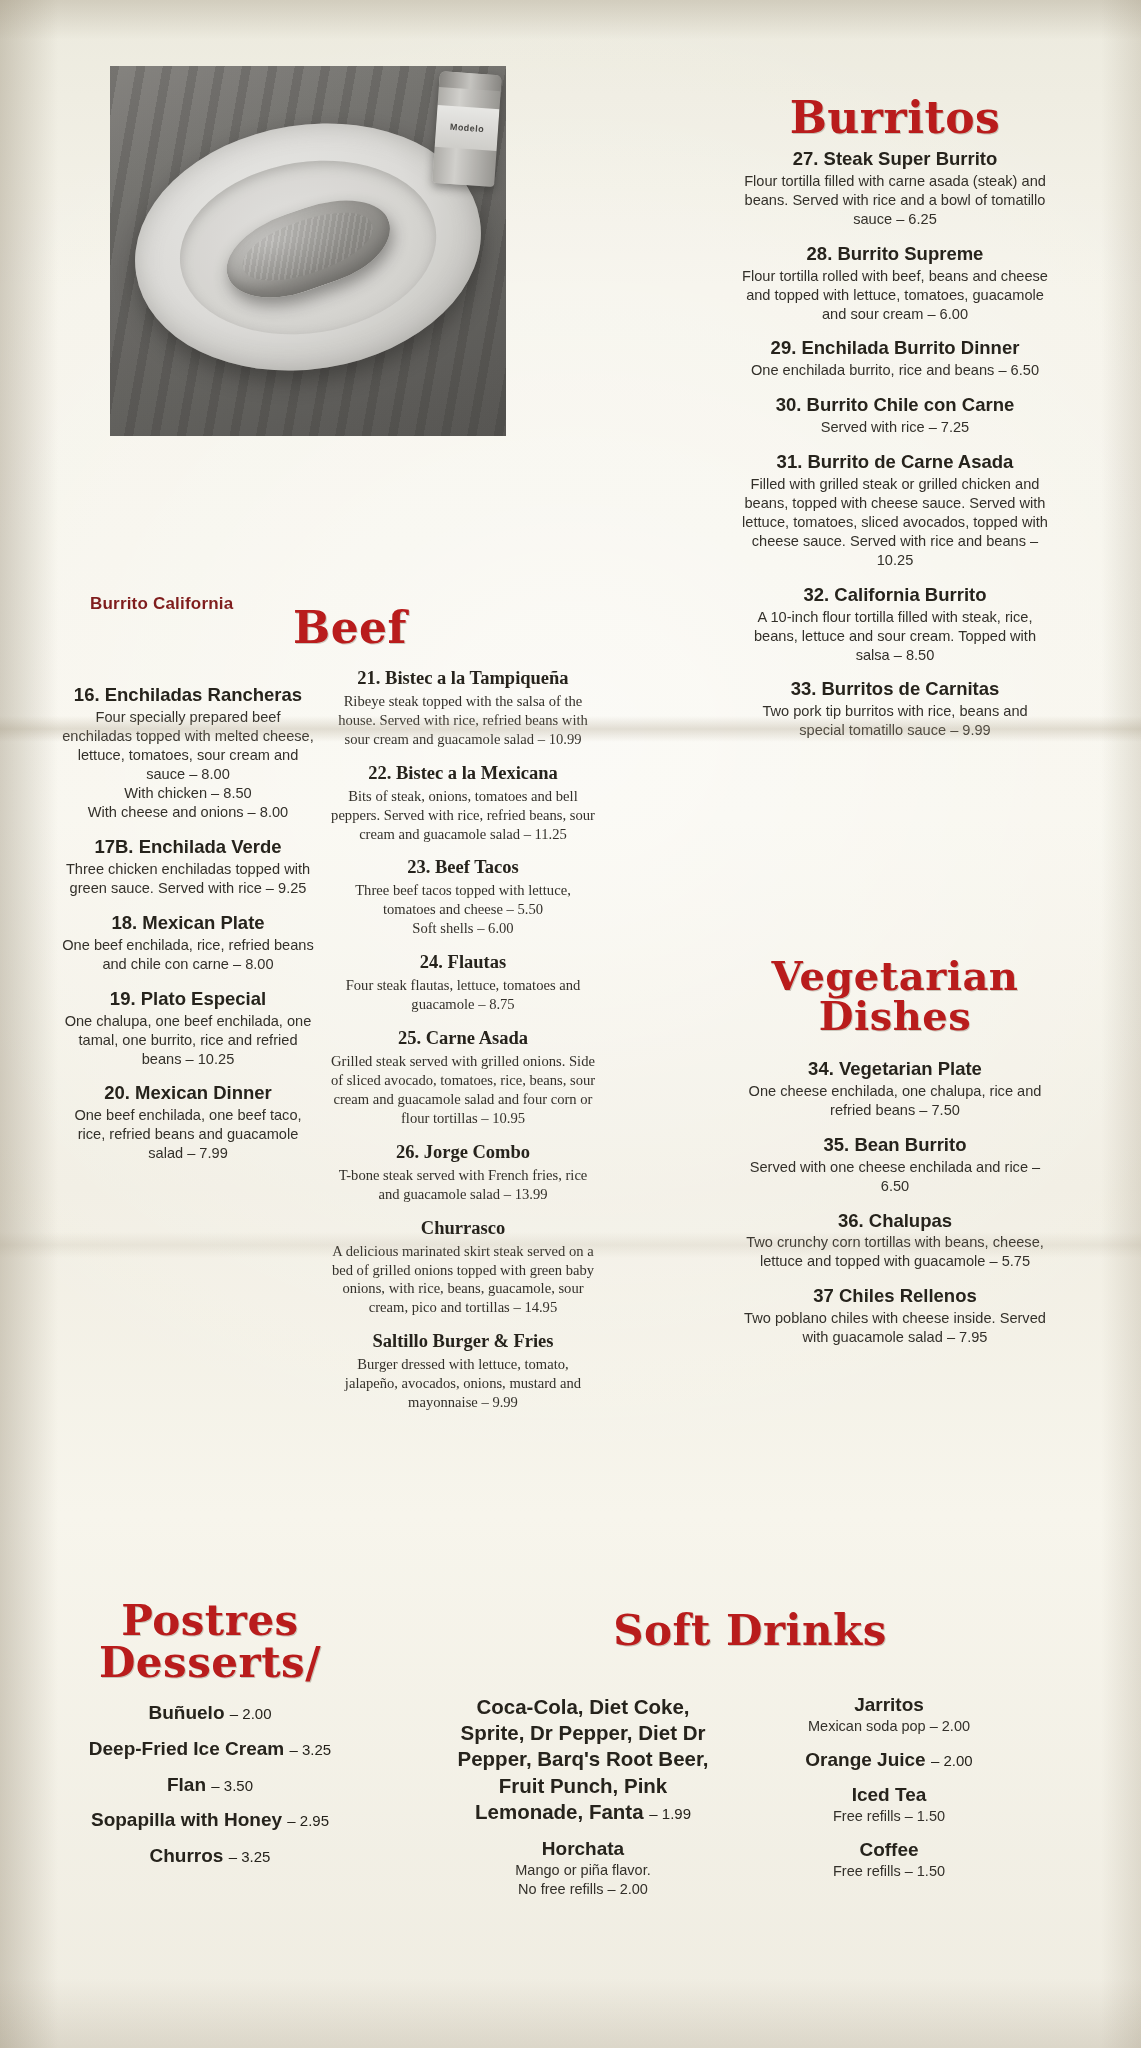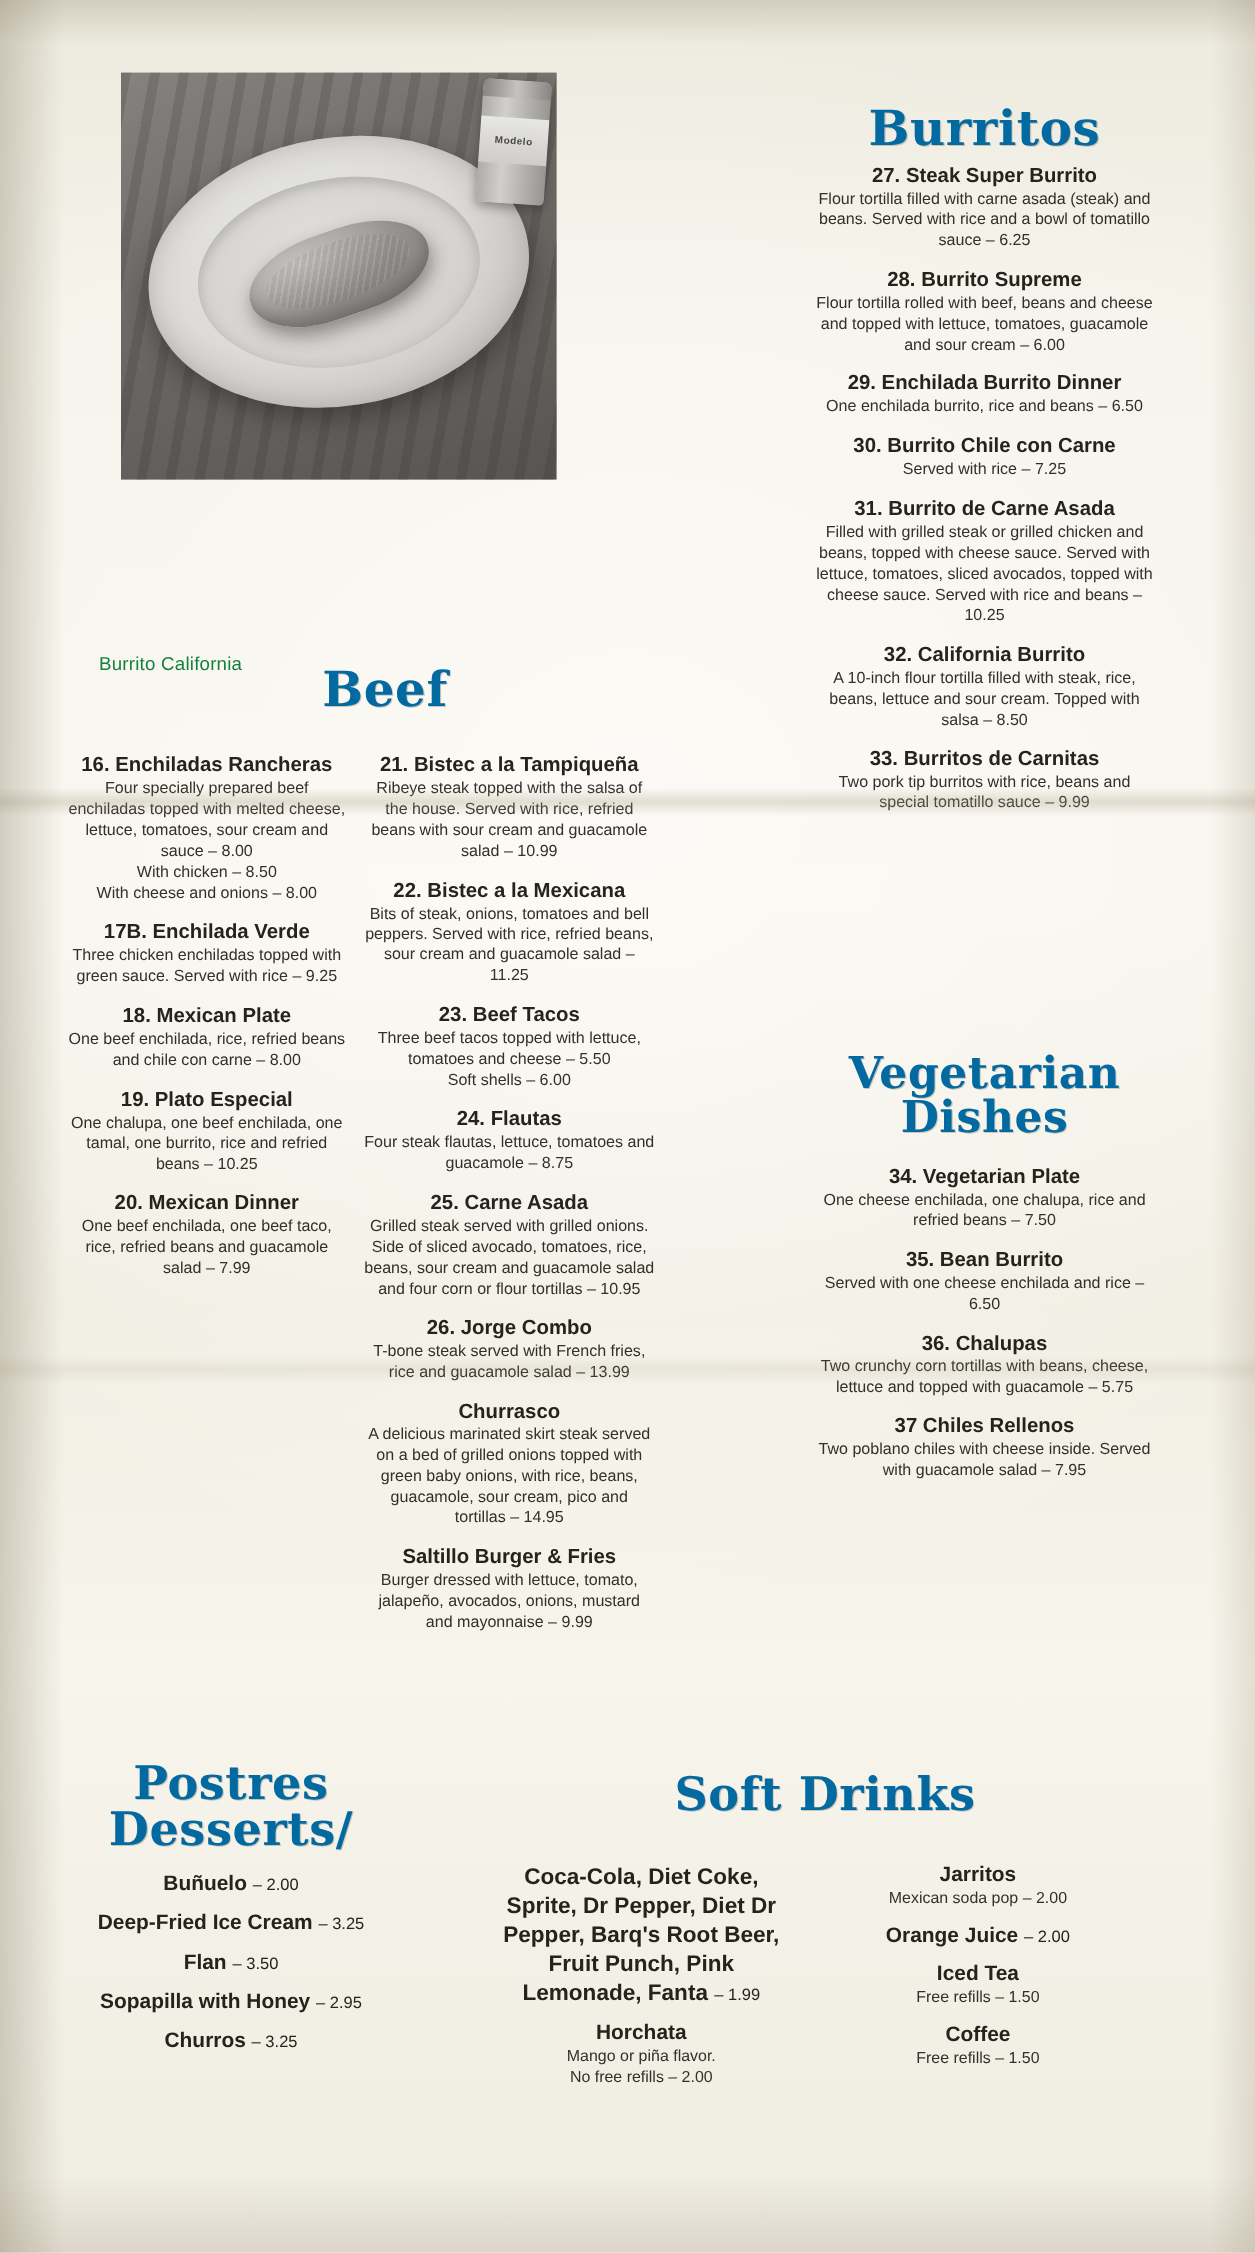--- a/index.html
+++ b/index.html
@@ -121,30 +121,30 @@
   .bottle .label {
     position: absolute; left: 0; right: 0; top: 34px; height: 42px;
     background: linear-gradient(to bottom, #efece1, #d6d1c1);
     font-size: 9px; text-align: center; line-height: 42px;
     color: #4a4436; font-weight: bold; letter-spacing: 0.5px;
   }
   .photo-caption {
     position: absolute;
     left: 90px; top: 594px;
     font-size: 17px;
-    font-weight: normal;
-    color: #15803d;
+    font-weight: bold;
+    color: #7f1d1d;
     letter-spacing: 0.2px;
   }
 
   
   .section-title {
     font-family: "DejaVu Serif", serif;
     font-weight: bold;
-    color: #0369a1;
+    color: #b91c1c;
     text-align: center;
     letter-spacing: 0.5px;
     line-height: 1.0;
     text-shadow: 1px 1px 0 rgba(120,112,94,0.35);
   }
 
   .item { text-align: center; margin-bottom: 14px; }
   .item .name {
     font-weight: bold;
     font-size: 18.5px;
@@ -165,21 +165,21 @@
 
   
   .col-beef-left {
     position: absolute; left: 62px; top: 684px; width: 252px;
   }
   .beef-heading {
     position: absolute; left: 250px; top: 606px; width: 200px;
     font-size: 44px;
   }
   .col-beef-right {
-    position: absolute; left: 330px; top: 684px; width: 266px;
+    position: absolute; left: 330px; top: 668px; width: 266px; font-family: Liberation Serif, serif;
   }
   .col-burritos {
     position: absolute; left: 742px; top: 148px; width: 306px;
   }
   .burritos-heading {
     position: absolute; left: 742px; top: 96px; width: 306px;
     font-size: 44px;
   }
   .veg-heading {
     position: absolute; left: 742px; top: 956px; width: 306px;

